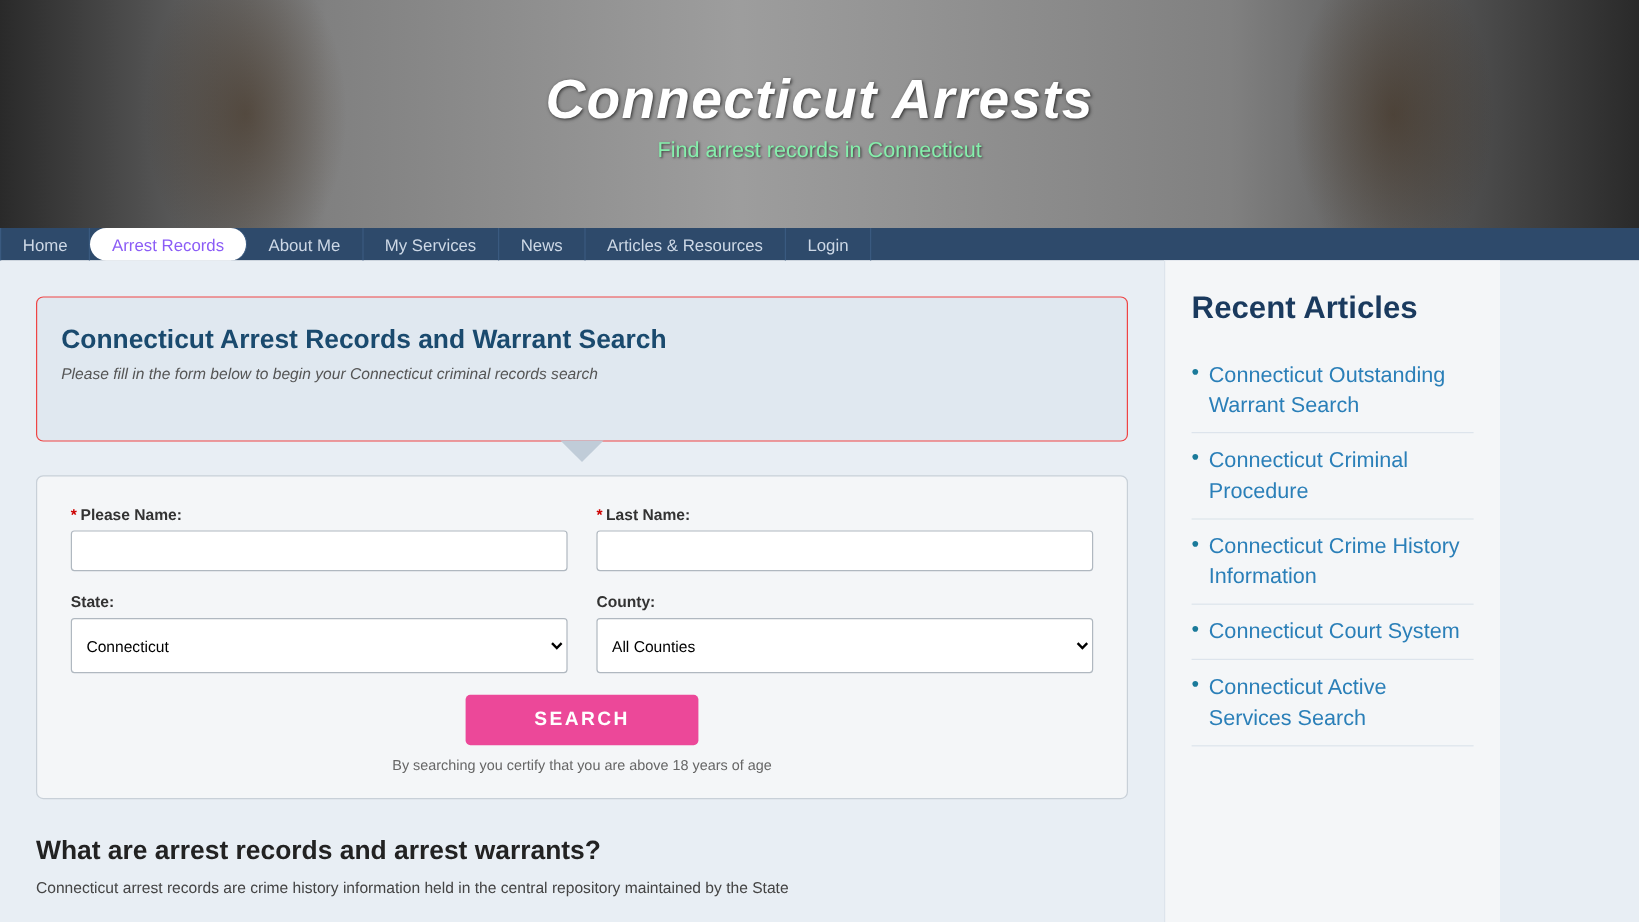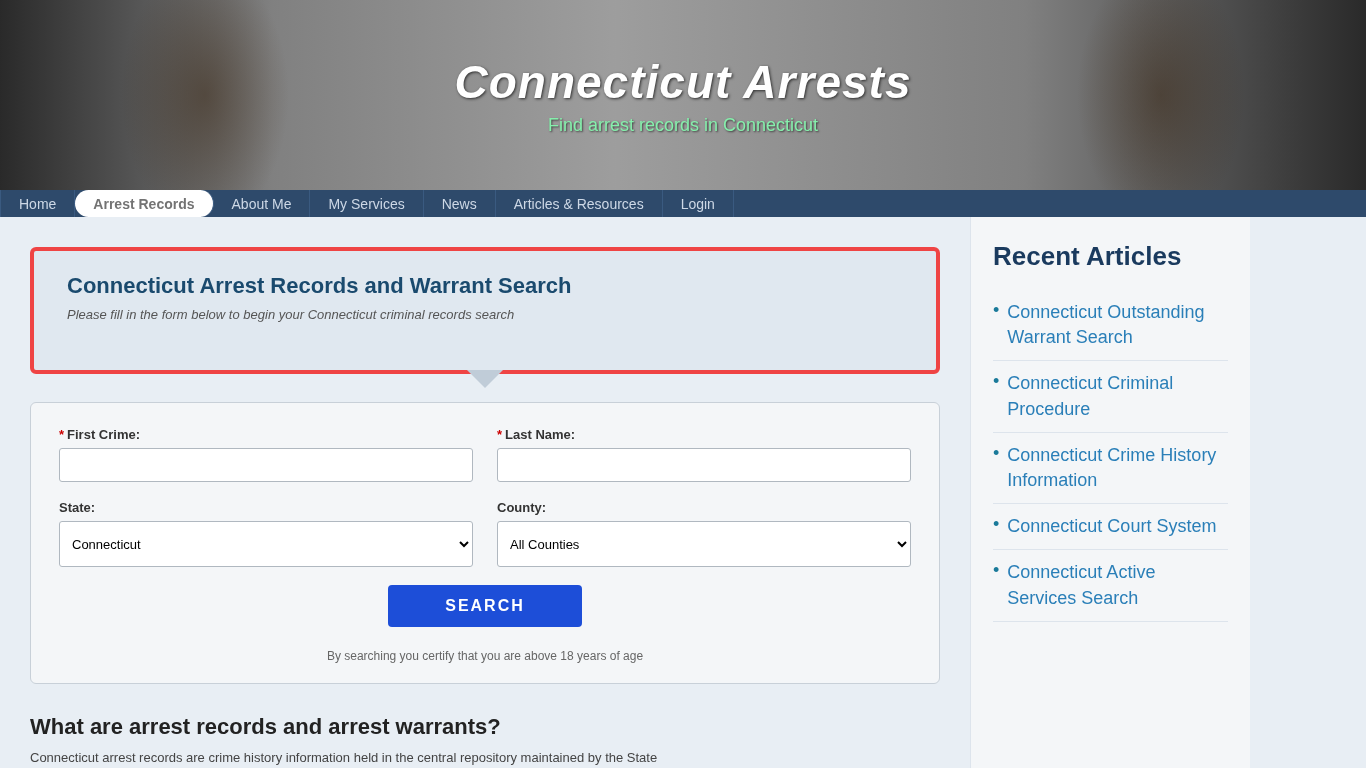--- a/index.html
+++ b/index.html
@@ -66,45 +66,45 @@
       font-size: 14px;
       display: flex;
       align-items: center;
       border-right: 1px solid #3a5a80;
       white-space: nowrap;
       cursor: pointer;
     }
     nav a:first-child { border-left: 1px solid #3a5a80; }
     nav a.active {
       background: #fff;
-      color: #737373;
-      font-weight: bold;
+      color: #8b5cf6;
+      font-weight: normal;
       border-radius: 20px;
     }
 
     
     .main-container {
       display: flex;
       background: #e8eef4;
       min-height: 540px;
     }
 
     
     .content {
       flex: 1;
       padding: 30px 30px 30px 30px;
       max-width: 970px;
     }
 
     
     .search-box {
       background: #e0e8f0;
-      border: 4px solid #ef4444;
+      border: 1px solid #ef4444;
       border-radius: 6px;
-      padding: 22px 33px 28px;
+      padding: 22px 20px 28px;
       margin-bottom: 28px;
       position: relative;
     }
     .search-box-title {
       font-size: 22px;
       font-weight: bold;
       color: #1a4a6e;
       margin-bottom: 8px;
     }
     .search-box-subtitle {
@@ -172,30 +172,30 @@
       width: 100%;
       cursor: pointer;
     }
     .search-btn-row {
       display: flex;
       flex-direction: column;
       align-items: center;
       margin-top: 8px;
     }
     .search-btn {
-      background: #1d4ed8;
+      background: #ec4899;
       color: #fff;
       border: none;
       padding: 12px 57px;
       font-size: 16px;
       font-weight: bold;
       letter-spacing: 2px;
       border-radius: 4px;
       cursor: pointer;
-      margin-bottom: 22px;
+      margin-bottom: 10px;
     }
     .search-disclaimer {
       font-size: 12px;
       color: #666;
     }
 
     
     .section-heading {
       font-size: 22px;
       font-weight: bold;
@@ -273,21 +273,21 @@
 
     <div class="search-box">
       <div class="search-box-title">Connecticut Arrest Records and Warrant Search</div>
       <div class="search-box-subtitle">Please fill in the form below to begin your Connecticut criminal records search</div>
     </div>
 
     <div class="form-container">
       <div class="form-row">
         <div class="form-group">
           <label class="form-label">
-            <span class="required-star">*</span><span>First Crime:</span>
+            <span class="required-star">*</span><span>Please Name:</span>
           </label>
           <input type="text" class="form-input" style="">
         </div>
         <div class="form-group">
           <label class="form-label">
             <span class="required-star">*</span><span>Last Name:</span>
           </label>
           <input type="text" class="form-input" style="">
         </div>
       </div>

